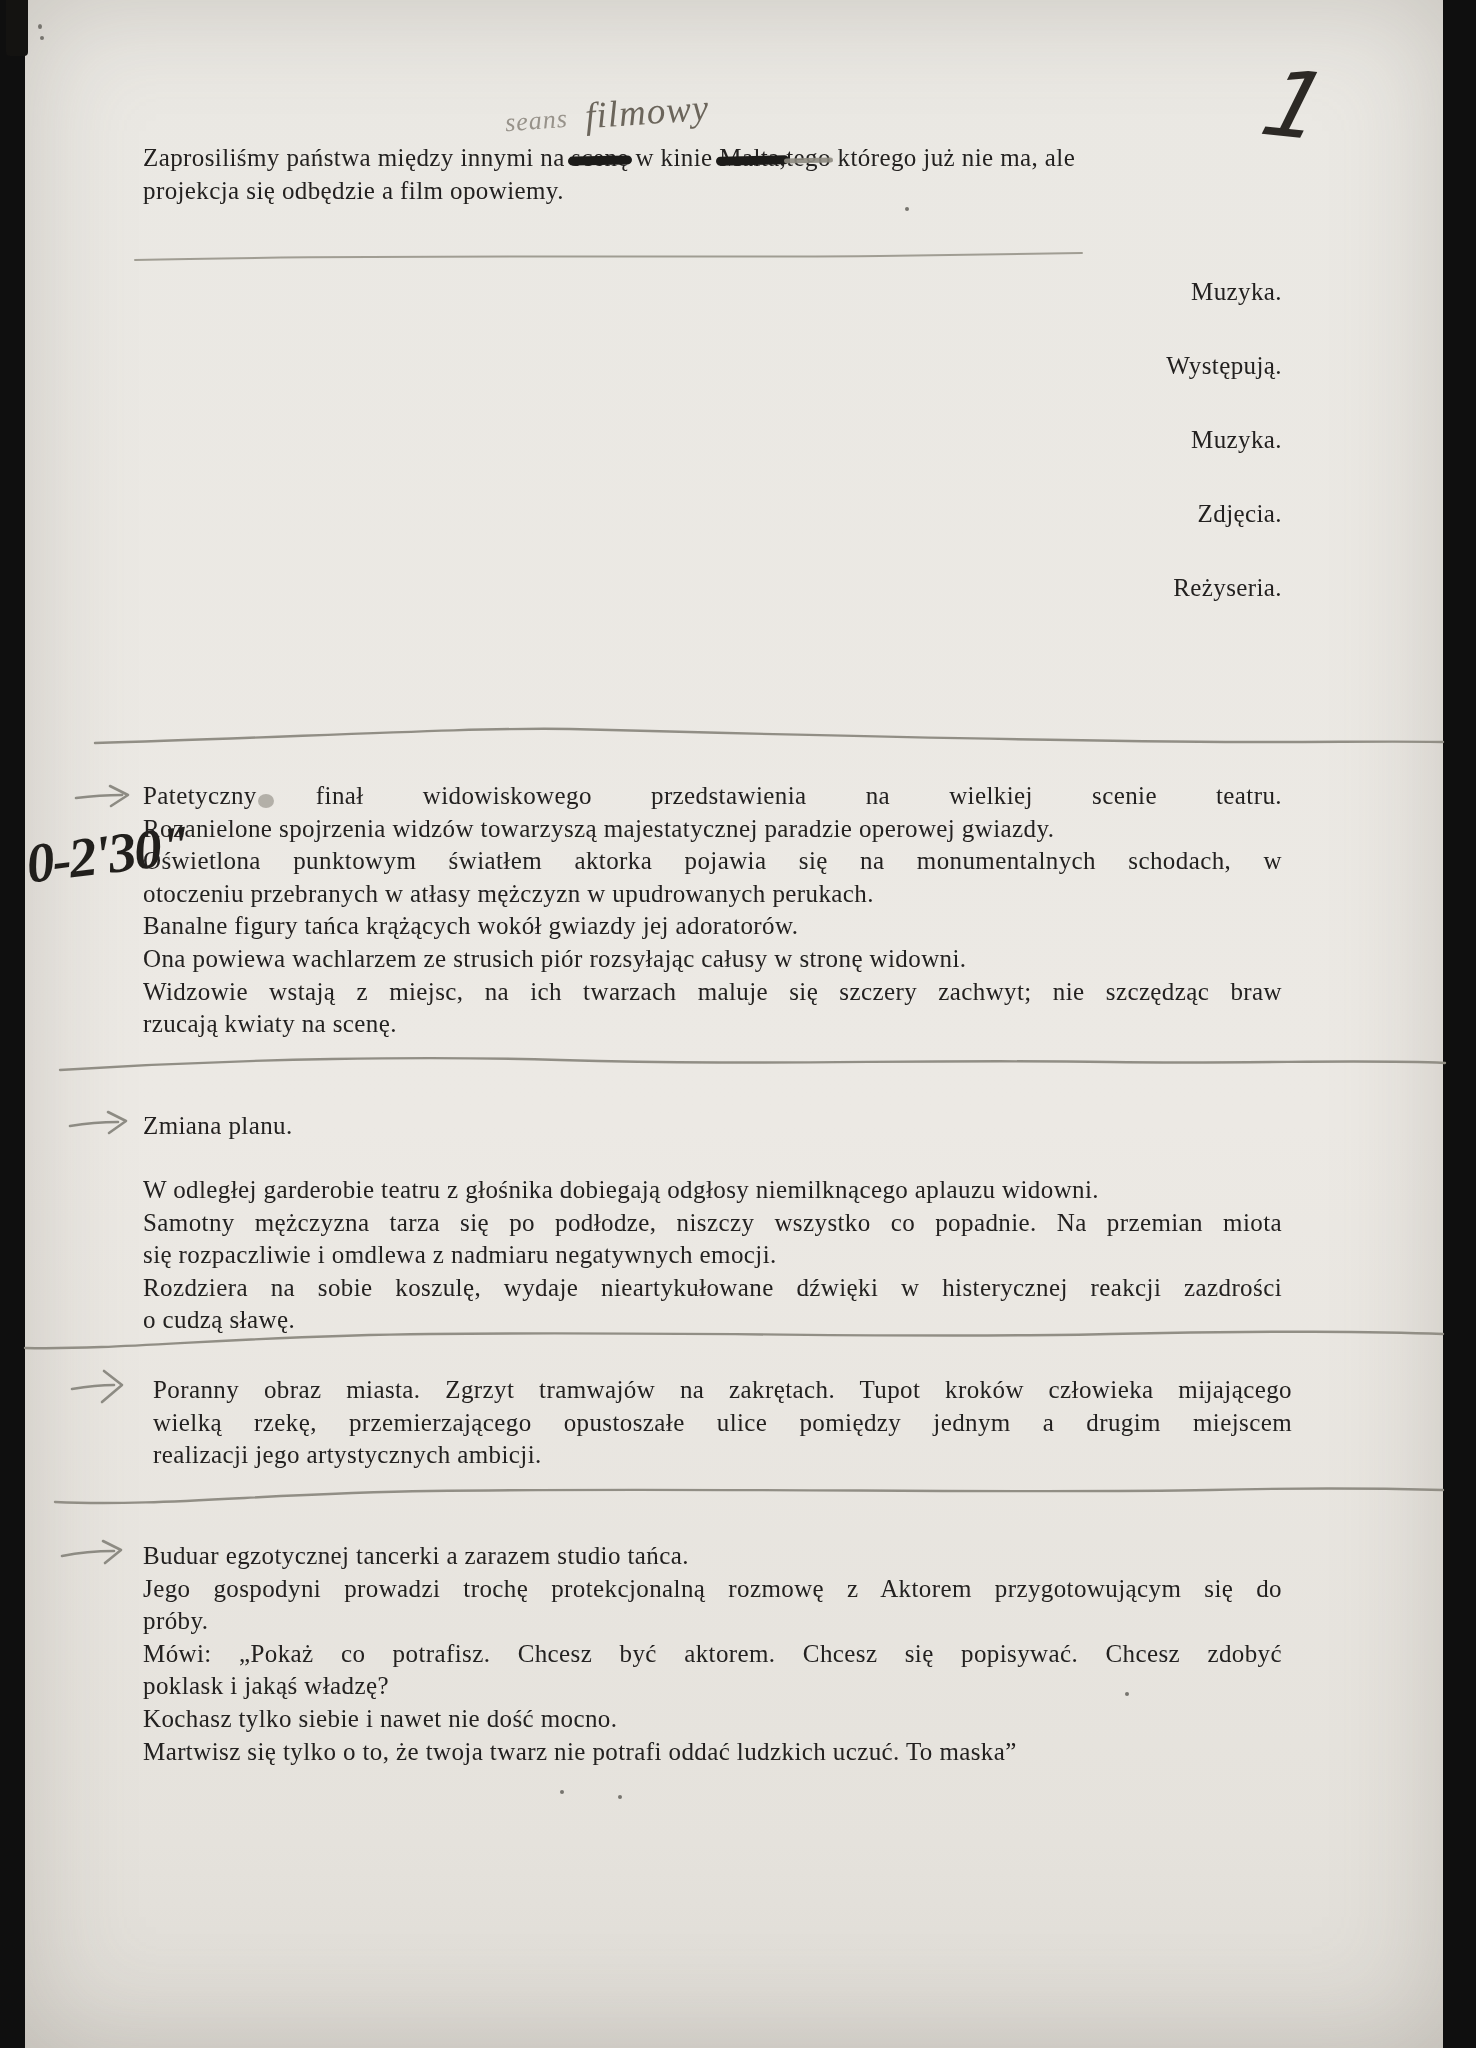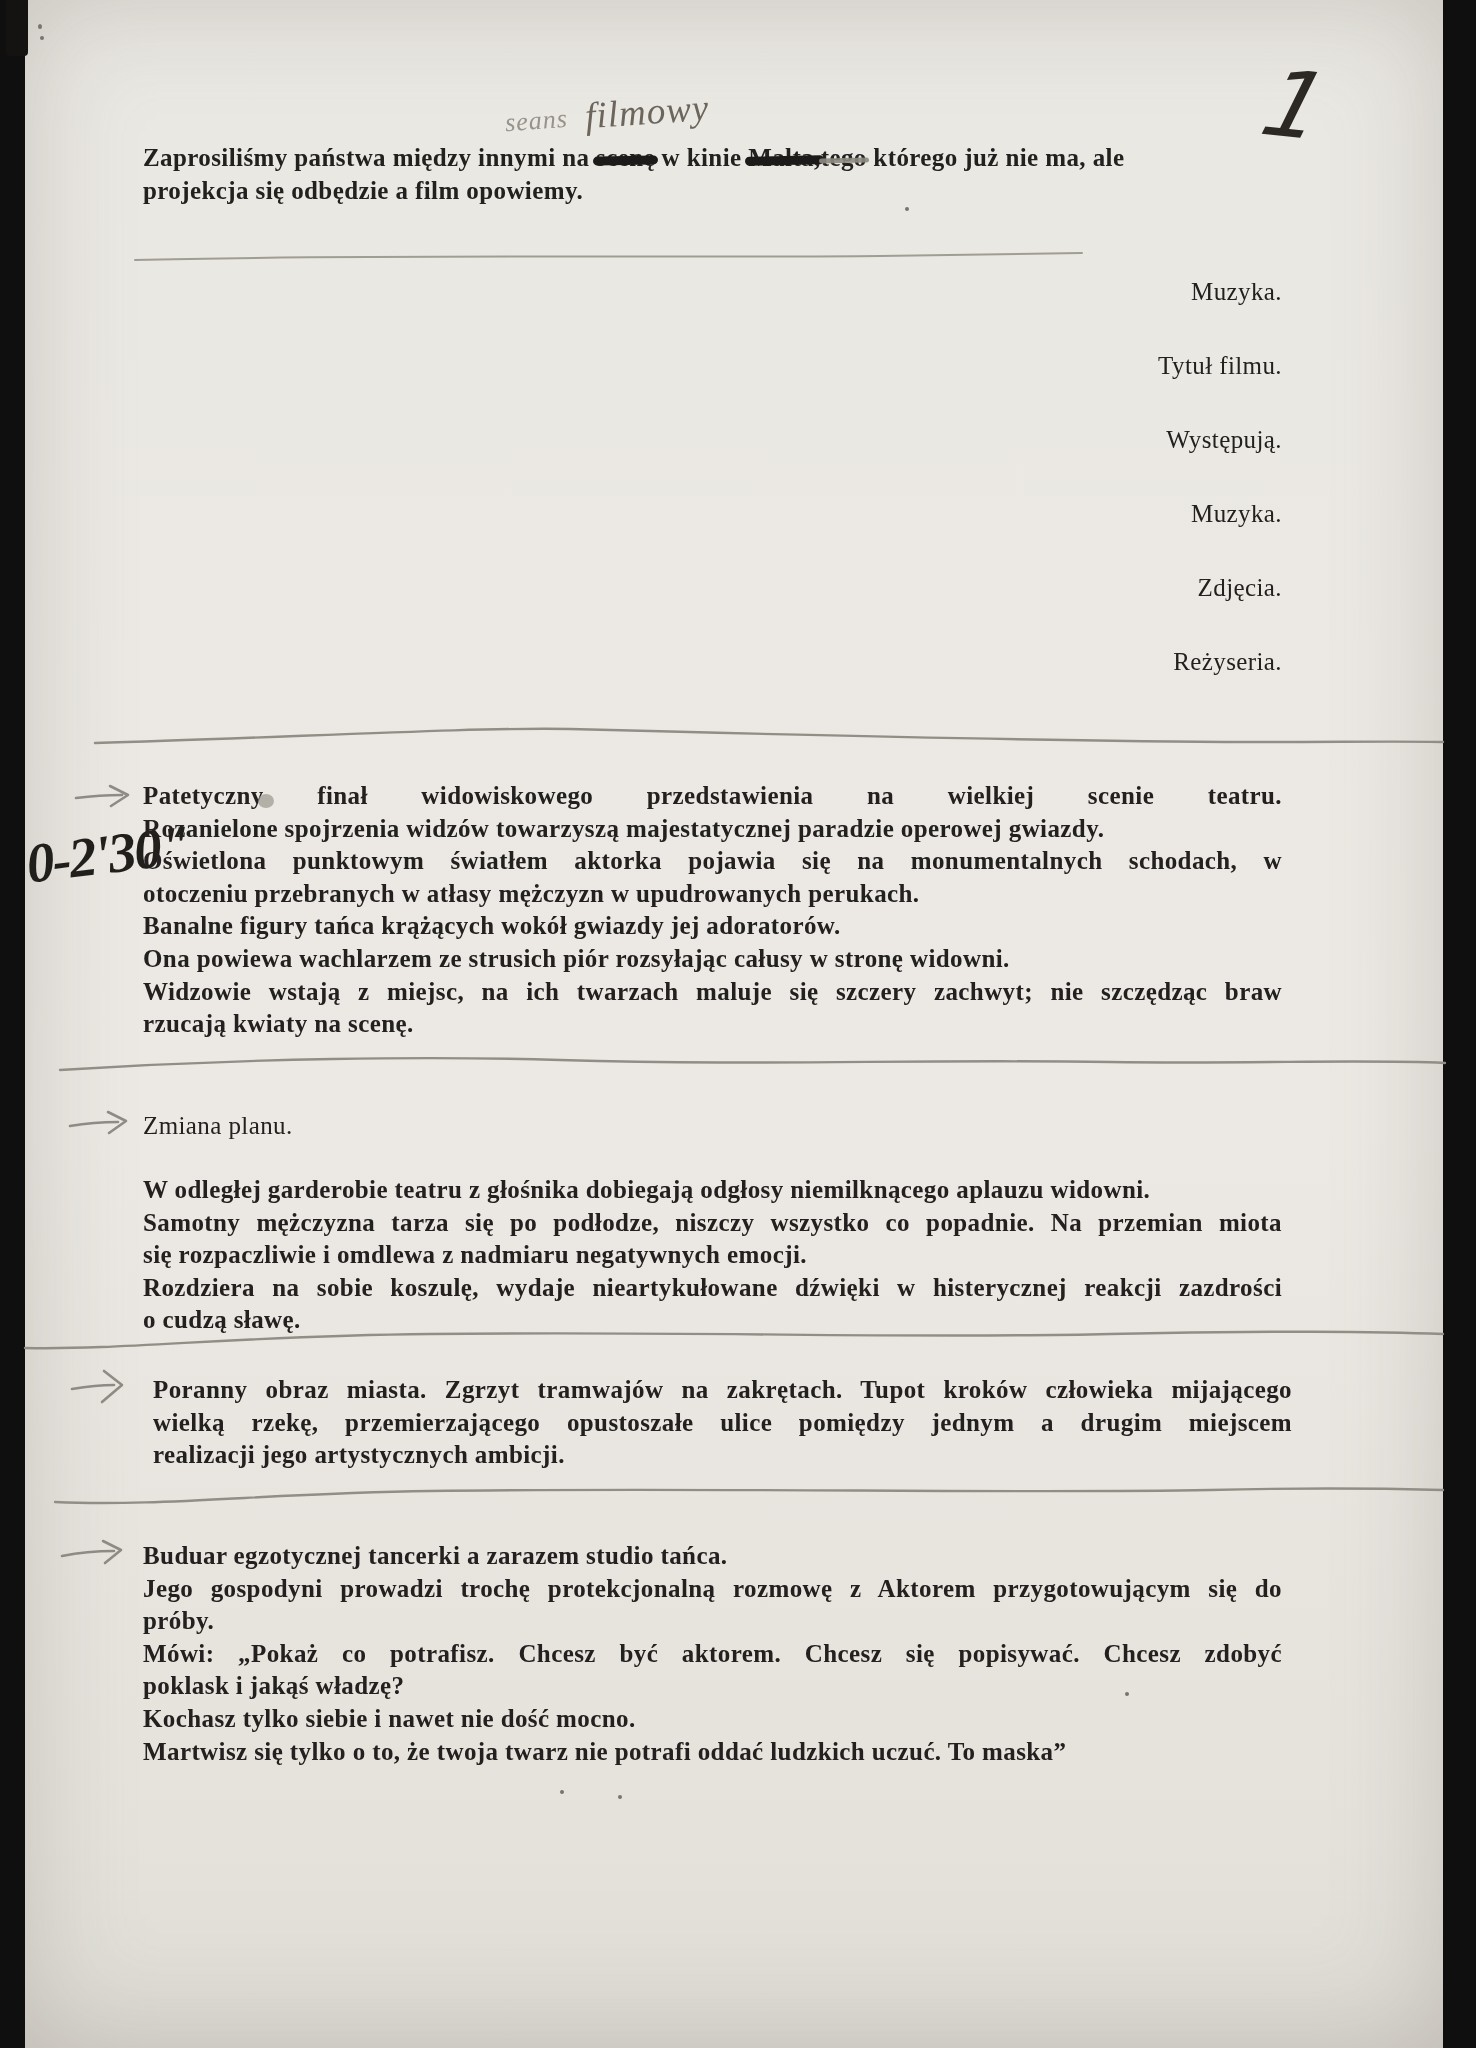--- a/index.html
+++ b/index.html
@@ -16,21 +16,21 @@
   .edge-blob {
     position:absolute; left:6px; top:-6px; width:22px; height:62px;
     background:#141311; border-radius:4px;
   }
   .speck { position:absolute; background:#76746e; border-radius:50%; }
 
   .typed {
     position:absolute; left:143px; width:1139px;
     color:#232120; font-size:25px; line-height:32.6px; letter-spacing:.4px;
   }
-  .line { white-space:nowrap;font-weight:bold; }
+  .line { white-space:nowrap; }
   .line.j { white-space:normal; text-align:justify; text-align-last:justify; }
 
   .struck { position:relative; display:inline-block; }
   .struck::after {
     content:""; position:absolute; left:-3px; right:-3px; top:42%;
     height:9px; background:#1c1b19; border-radius:5px;
     transform:rotate(-1.2deg);
   }
   .struck-light { position:relative; display:inline-block; }
   .struck-light::after {
@@ -76,21 +76,20 @@
 <div class="hand hw-filmowy">filmowy</div>
 <div class="hand hw-timecode">0-2'30"</div>
 
 <div class="typed" style="top:142px;">
   <div class="line"><span>Zaprosiliśmy państwa między innymi na </span><span class="struck">scenę</span><span> w kinie </span><span class="struck">Malta, </span><span class="struck-light">tego</span><span> którego już nie ma, ale</span></div>
   <div class="line">projekcja się odbędzie a film opowiemy.</div>
 </div>
 
 <div class="typed credits" style="top:276px;text-align:right;">
   <div>Muzyka.</div>
-  <div>Tytuł filmu.</div>
   <div>Występują.</div>
   <div>Muzyka.</div>
   <div>Zdjęcia.</div>
   <div>Reżyseria.</div>
 </div>
 
 <div class="typed" style="top:780px;">
   <div class="line j">Patetyczny finał widowiskowego przedstawienia na wielkiej scenie teatru.</div>
   <div class="line">Rozanielone spojrzenia widzów towarzyszą majestatycznej paradzie operowej gwiazdy.</div>
   <div class="line j">Oświetlona punktowym światłem aktorka pojawia się na monumentalnych schodach, w</div>

